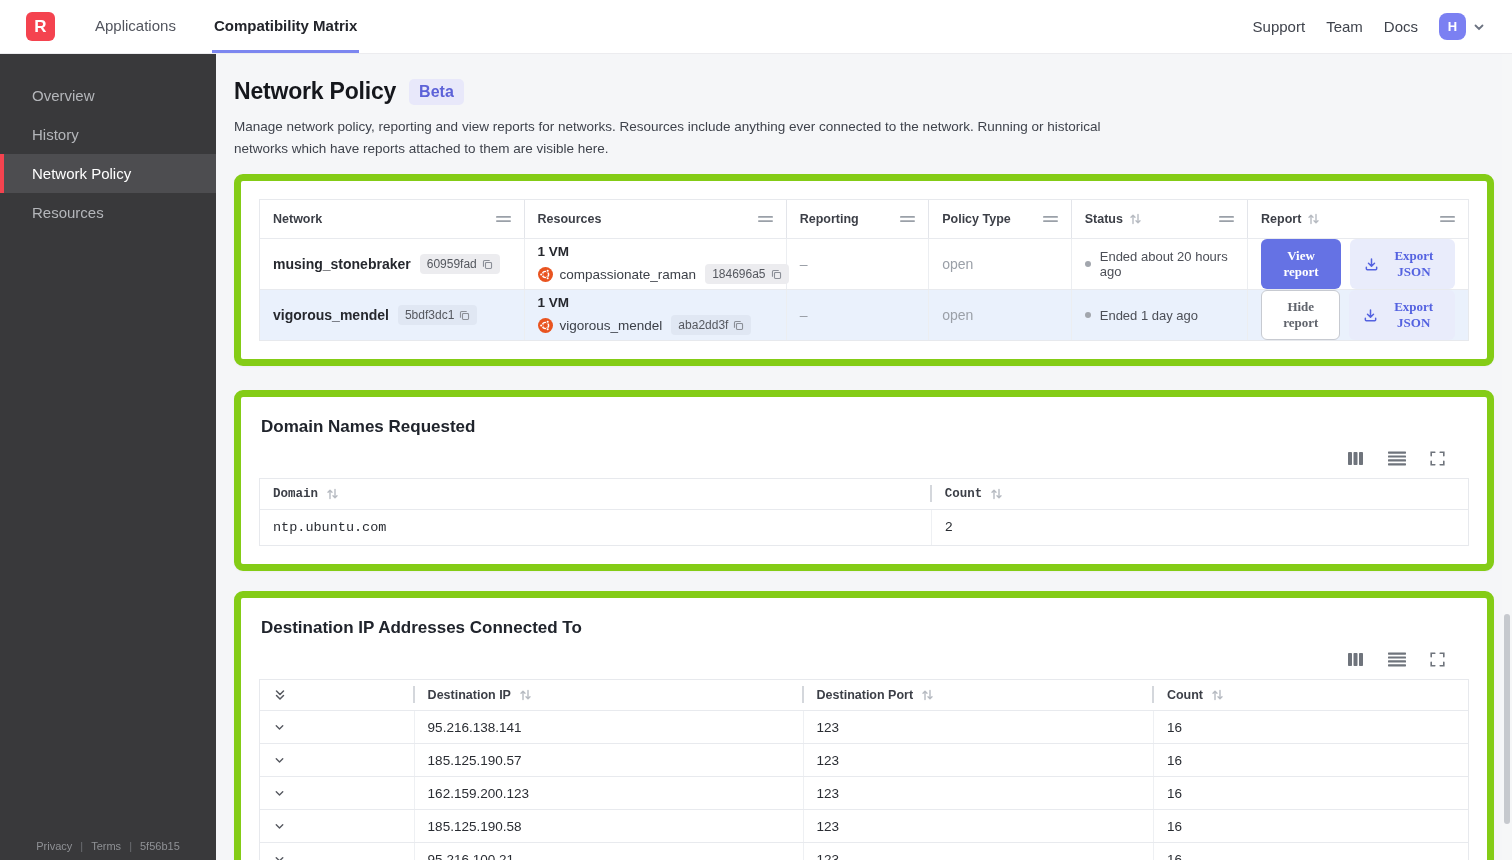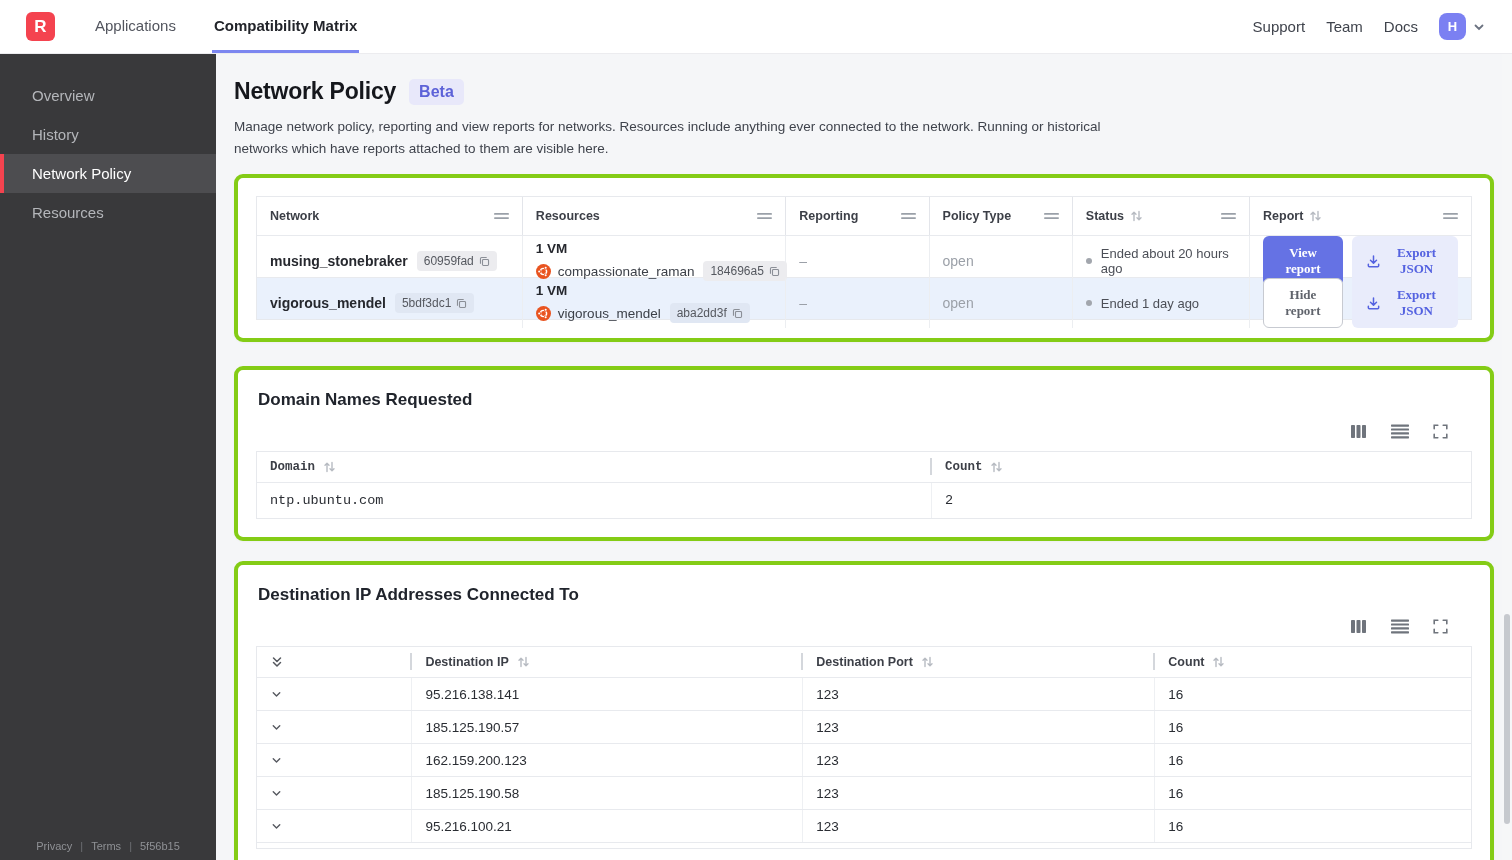--- a/index.html
+++ b/index.html
@@ -33,41 +33,41 @@
 
   
   .main { position:absolute; top:54px; left:216px; width:1296px; height:806px;
     background:#f5f6f8; padding:24px 18px 0; overflow:hidden; }
   .page-title-row { display:flex; align-items:center; gap:13px; }
   .page-title { font-size:23px; font-weight:700; color:#15171c; letter-spacing:-0.2px; }
   .beta-badge { background:#e8e8fa; color:#5d62d8; font-size:16px; font-weight:600;
     padding:4px 10px; border-radius:5px; }
   .page-desc { margin-top:11px; font-size:13.5px; line-height:1.6; color:#3f434c; max-width:885px; }
 
-  .card { background:#fff; border:4px solid #84cc16; border-radius:9px; padding:18px 18px;
+  .card { background:#fff; border:7px solid #84cc16; border-radius:9px; padding:18px 18px;
     box-shadow:0 1px 2px rgba(20,22,30,.03); }
   .card-1 { margin-top:15px; }
   .card-2 { margin-top:24px; }
   .card-3 { margin-top:20px; }
   .card-title { font-size:17px; font-weight:700; color:#20242c; padding:2px 2px 0; }
   .card-toolbar { display:flex; justify-content:flex-end; align-items:center; gap:24px;
     margin-top:14px; padding-right:24px; color:#6f747c; }
   .tool-icon { cursor:pointer; display:flex; }
 
   
   .gtable { border:1px solid #e7e9ed; margin-top:12px; background:#fff; position:relative; }
   .grow { display:grid; align-items:center; }
   .gcell { padding:0 13px; position:relative; height:100%; display:flex; align-items:center; }
 
   
   .net-grid { grid-template-columns:21.9% 21.7% 11.8% 11.8% 14.6% auto; }
   .net-head { height:38px; font-size:12.5px; font-weight:700; color:#3c3f47; }
   .net-head .gcell { border-right:1px solid #e3e5ea; }
   .net-head .gcell:last-child { border-right:none; }
-  .net-row { height:42px; border-top:1px solid #e8eaee; font-size:14px; }
+  .net-row { height:51px; border-top:1px solid #e8eaee; font-size:14px; }
   .net-row .gcell { border-right:1px solid #eceef1; }
   .net-row .gcell:last-child { border-right:none; }
   .net-row.hl { background:#eaf1fc; }
   .head-inner { display:flex; align-items:center; gap:6px; width:100%; }
   .handle { margin-left:auto; color:#9aa0a8; cursor:pointer; display:flex; }
   .sort { color:#b7bbc2; cursor:pointer; display:flex; }
   .net-name { font-weight:700; color:#26282e; }
   .id-badge { background:#ececef; border-radius:4px; padding:3px 7px; font-size:12px; color:#55585f;
     display:inline-flex; align-items:center; gap:5px; margin-left:9px; }
   .hl .id-badge { background:#e0e7f3; }

